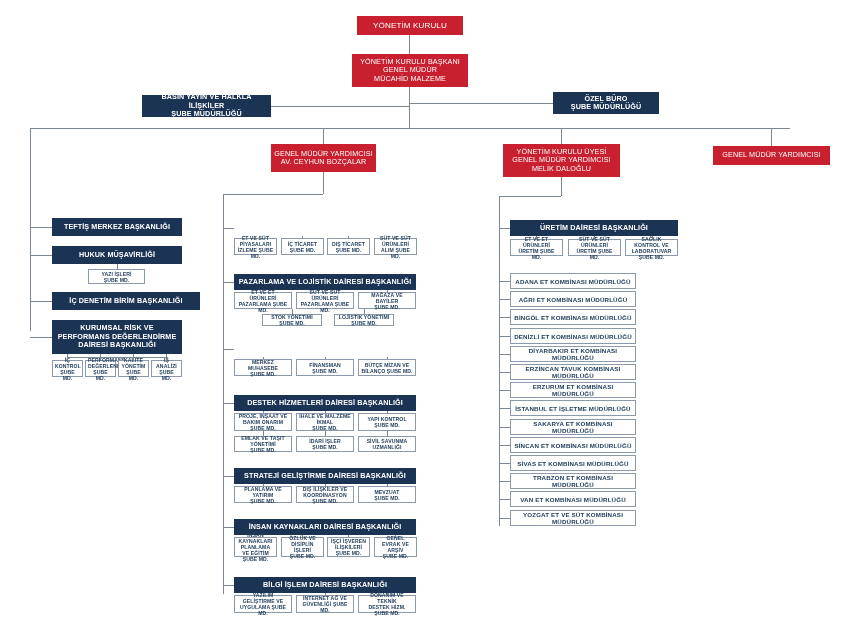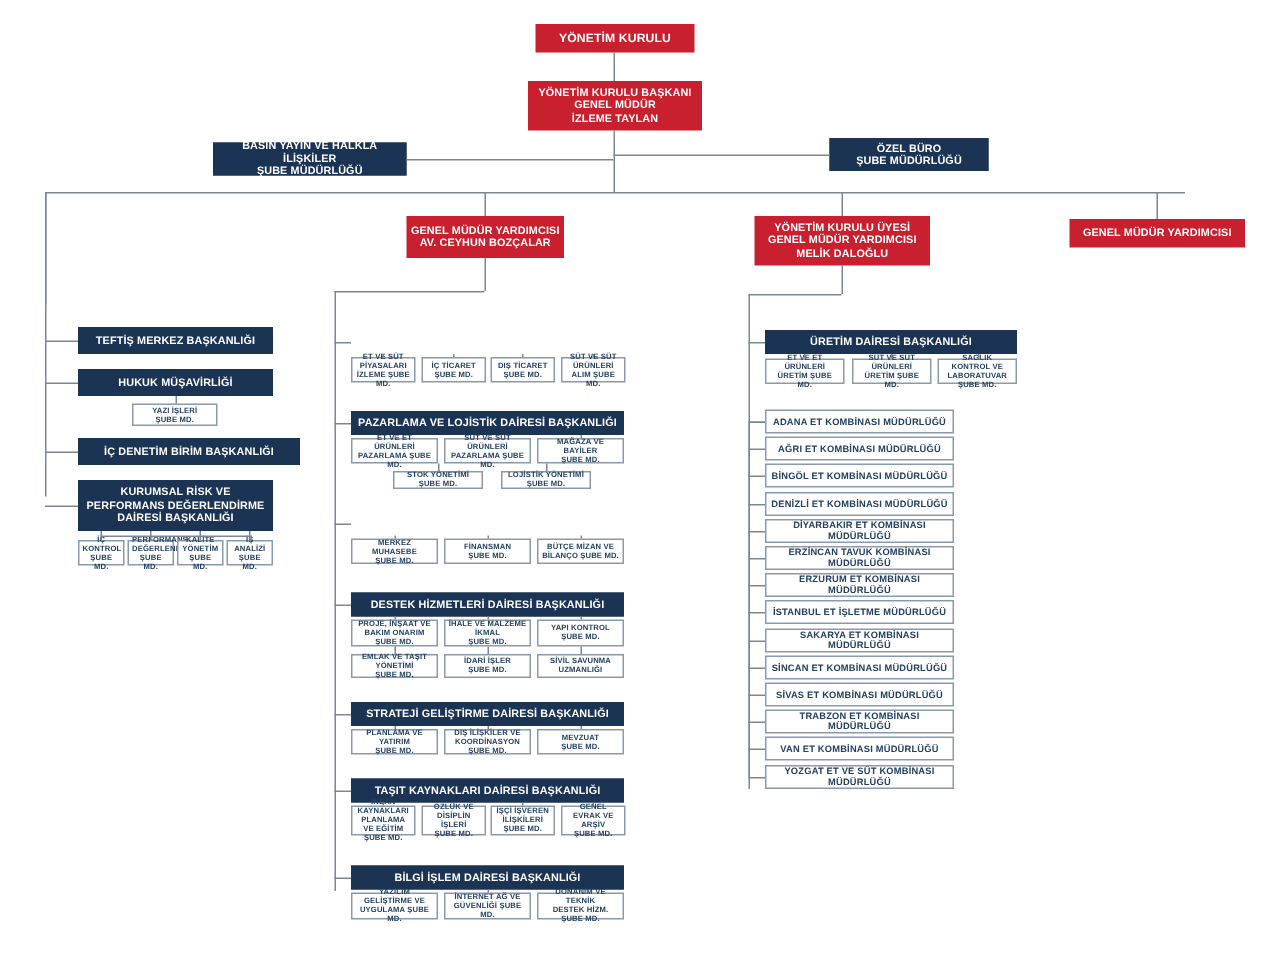--- a/index.html
+++ b/index.html
@@ -32,21 +32,21 @@
     display: flex;
     align-items: center;
     justify-content: center;
     text-align: center;
     line-height: 1.18;
     letter-spacing: .1px;
   }
   .red {
     background: #c8202e;
     color: #ffffff;
-    font-weight: bold;
+    font-weight: normal;
   }
   .navy {
     background: #173köp;
   }
   .navy {
     background: #1b3454;
     color: #ffffff;
     font-weight: bold;
     border: 1px solid #1b3454;
   }
@@ -81,21 +81,21 @@
 <div id="chart">
     <div class="box red t8 pad" style="left:357px;top:16px;width:106px;height:19px;">
       <div style="width:100%;">
         <div>YÖNETİM KURULU</div>
       </div>
     </div>
     <div class="box red t7 pad" style="left:352px;top:54px;width:116px;height:33px;">
       <div style="width:100%;">
         <div>YÖNETİM KURULU BAŞKANI</div>
         <div>GENEL MÜDÜR</div>
-        <div>İZLEME TAYLAN</div>
+        <div>MÜCAHİD MALZEME</div>
       </div>
     </div>
     <div class="ln lnv" style="left:409px;top:35px;height:19px;"></div>
     <div class="ln lnv" style="left:409px;top:87px;height:41px;"></div>
     <div class="box navy t7 pad" style="left:142px;top:95px;width:129px;height:22px;">
       <div style="width:100%;">
         <div>BASIN YAYIN VE HALKLA İLİŞKİLER</div>
         <div>ŞUBE MÜDÜRLÜĞÜ</div>
       </div>
     </div>
@@ -363,21 +363,21 @@
     <div class="ln lnv" style="left:325px;top:484px;height:2px;"></div>
     <div class="box white t5 pad" style="left:358px;top:486px;width:58px;height:17px;">
       <div style="width:100%;">
         <div>MEVZUAT</div>
         <div>ŞUBE MD.</div>
       </div>
     </div>
     <div class="ln lnv" style="left:387px;top:484px;height:2px;"></div>
     <div class="box navy t7 pad" style="left:234px;top:519px;width:182px;height:16px;">
       <div style="width:100%;">
-        <div>TAŞIT KAYNAKLARI DAİRESİ BAŞKANLIĞI</div>
+        <div>İNSAN KAYNAKLARI DAİRESİ BAŞKANLIĞI</div>
       </div>
     </div>
     <div class="ln lnh" style="left:223px;top:527px;width:11px;"></div>
     <div class="box white t5 pad" style="left:234px;top:537px;width:43px;height:20px;">
       <div style="width:100%;">
         <div>İNSAN KAYNAKLARI</div>
         <div>PLANLAMA VE EĞİTİM</div>
         <div>ŞUBE MD.</div>
       </div>
     </div>

